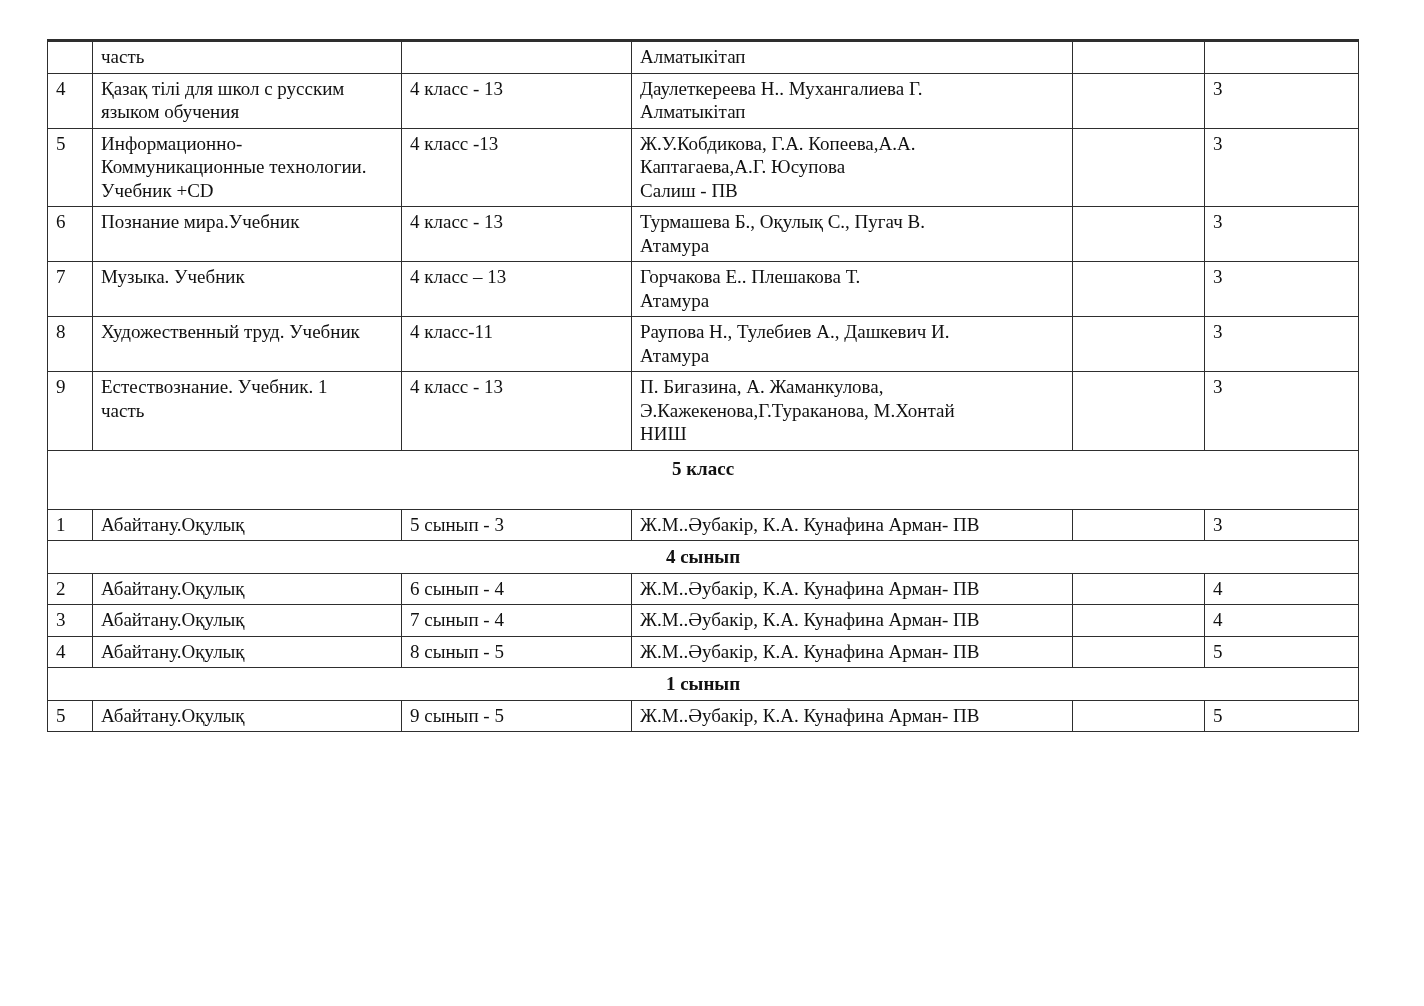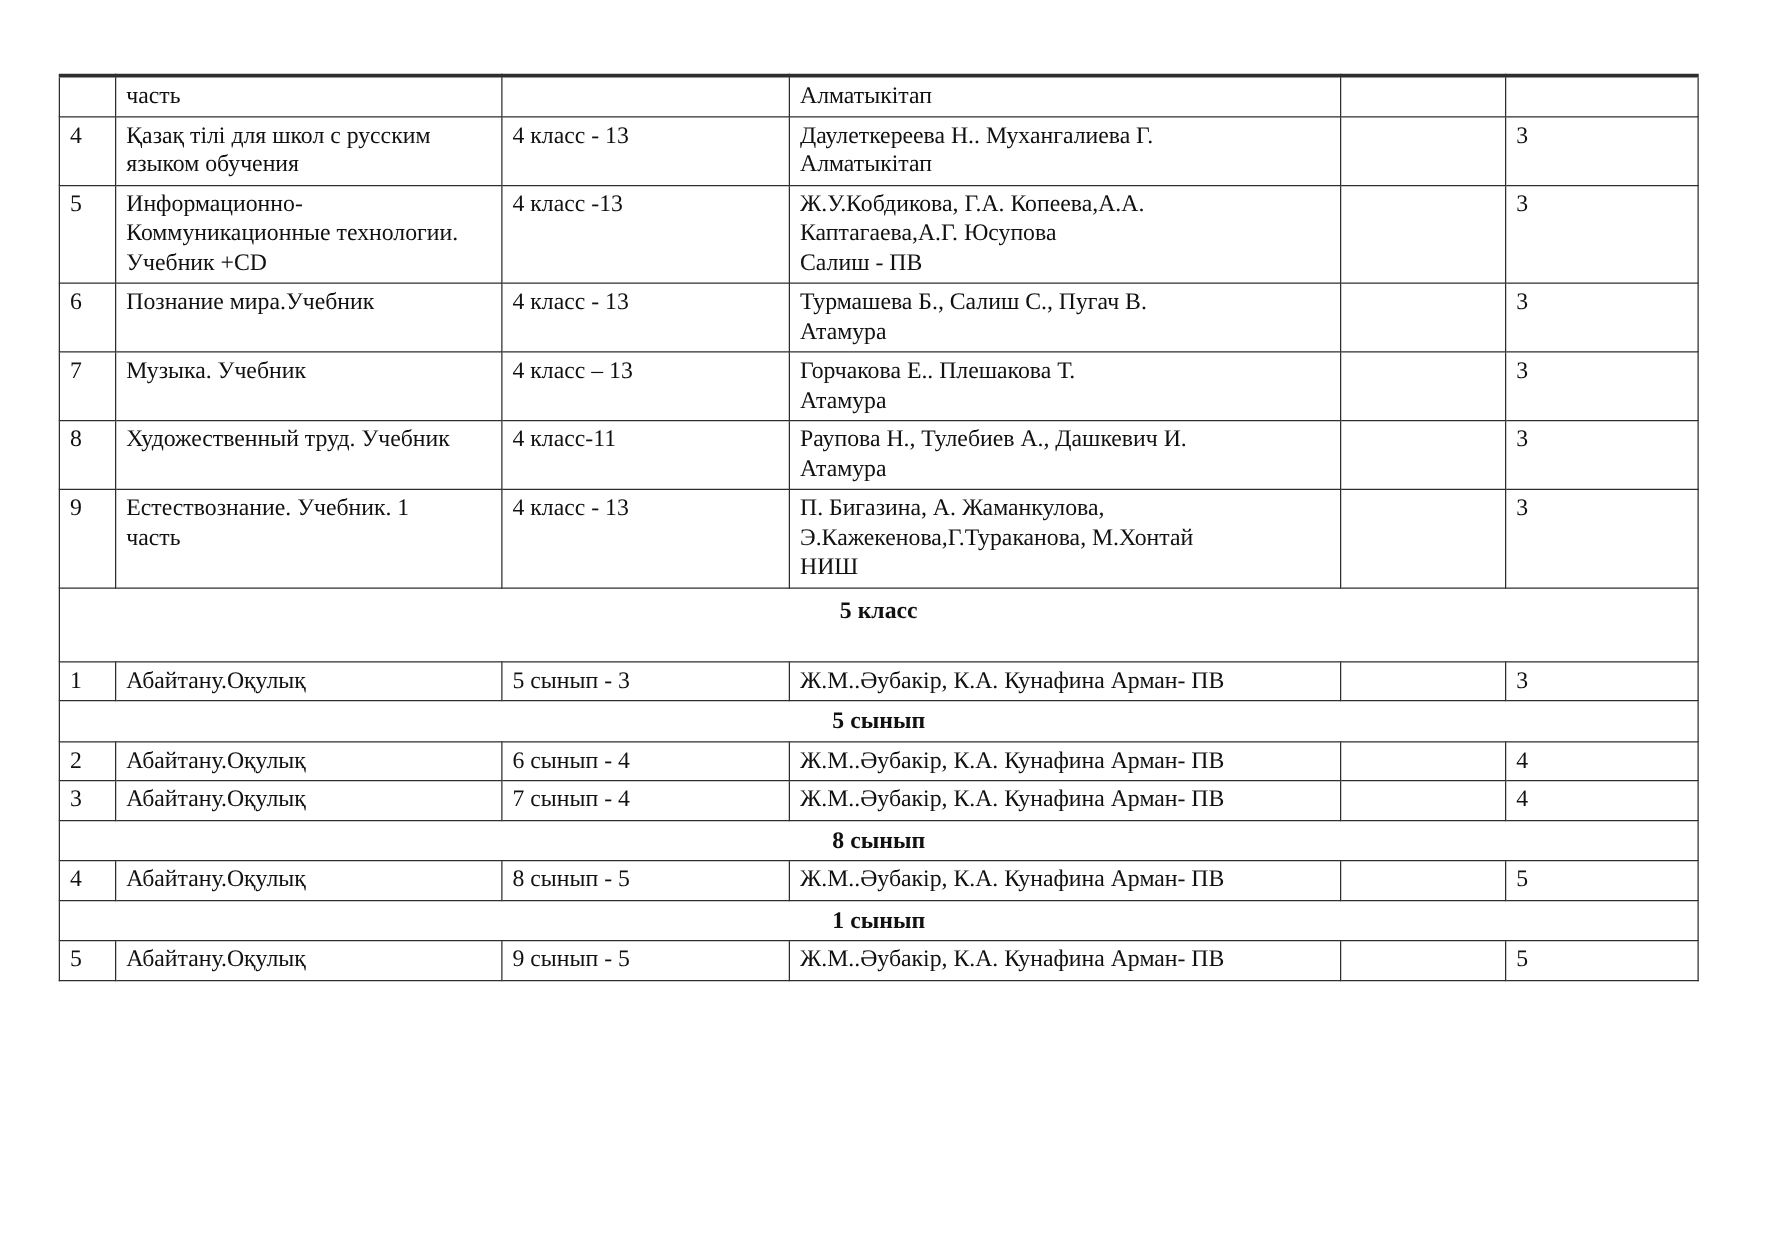--- a/index.html
+++ b/index.html
@@ -12,21 +12,21 @@
     width: 1424px;
     height: 1006px;
     background: #ffffff;
     overflow: hidden;
     font-family: "Liberation Serif", "DejaVu Serif", serif;
     color: #111111;
   }
   table.booklist {
     position: absolute;
     left: 47px;
-    top: 59px;
+    top: 39px;
     width: 1311px;
     border-collapse: collapse;
     table-layout: fixed;
     border: 1.5px solid #2e2e2e;
     border-top: 3px solid #2e2e2e;
   }
   col.col-num    { width: 45px;  }
   col.col-title  { width: 309px; }
   col.col-grade  { width: 230px; }
   col.col-authors{ width: 441px; }
@@ -95,21 +95,21 @@
           <td class="cell col-authors">Ж.У.Кобдикова, Г.А. Копеева,А.А.
 Каптагаева,А.Г. Юсупова
 Салиш - ПВ</td>
           <td class="cell col-extra"></td>
           <td class="cell col-qty">3</td>
         </tr>
         <tr>
           <td class="cell col-num">6</td>
           <td class="cell col-title">Познание мира.Учебник</td>
           <td class="cell col-grade">4 класс - 13</td>
-          <td class="cell col-authors">Турмашева Б., Салиш С., Пугач В.
+          <td class="cell col-authors">Турмашева Б., Оқулық С., Пугач В.
 Атамура</td>
           <td class="cell col-extra"></td>
           <td class="cell col-qty">3</td>
         </tr>
         <tr>
           <td class="cell col-num">7</td>
           <td class="cell col-title">Музыка. Учебник</td>
           <td class="cell col-grade">4 класс – 13</td>
           <td class="cell col-authors">Горчакова Е.. Плешакова Т.
 Атамура</td>
@@ -141,40 +141,37 @@
         </tr>
         <tr>
           <td class="cell col-num">1</td>
           <td class="cell col-title">Абайтану.Оқулық</td>
           <td class="cell col-grade">5 сынып - 3</td>
           <td class="cell col-authors">Ж.М..Әубакір, К.А. Кунафина Арман- ПВ</td>
           <td class="cell col-extra"></td>
           <td class="cell col-qty">3</td>
         </tr>
         <tr>
-          <td colspan="6" class="section">5 сынып</td>
+          <td colspan="6" class="section">4 сынып</td>
         </tr>
         <tr>
           <td class="cell col-num">2</td>
           <td class="cell col-title">Абайтану.Оқулық</td>
           <td class="cell col-grade">6 сынып - 4</td>
           <td class="cell col-authors">Ж.М..Әубакір, К.А. Кунафина Арман- ПВ</td>
           <td class="cell col-extra"></td>
           <td class="cell col-qty">4</td>
         </tr>
         <tr>
           <td class="cell col-num">3</td>
           <td class="cell col-title">Абайтану.Оқулық</td>
           <td class="cell col-grade">7 сынып - 4</td>
           <td class="cell col-authors">Ж.М..Әубакір, К.А. Кунафина Арман- ПВ</td>
           <td class="cell col-extra"></td>
           <td class="cell col-qty">4</td>
-        </tr>
-        <tr>
-          <td colspan="6" class="section">8 сынып</td>
         </tr>
         <tr>
           <td class="cell col-num">4</td>
           <td class="cell col-title">Абайтану.Оқулық</td>
           <td class="cell col-grade">8 сынып - 5</td>
           <td class="cell col-authors">Ж.М..Әубакір, К.А. Кунафина Арман- ПВ</td>
           <td class="cell col-extra"></td>
           <td class="cell col-qty">5</td>
         </tr>
         <tr>

